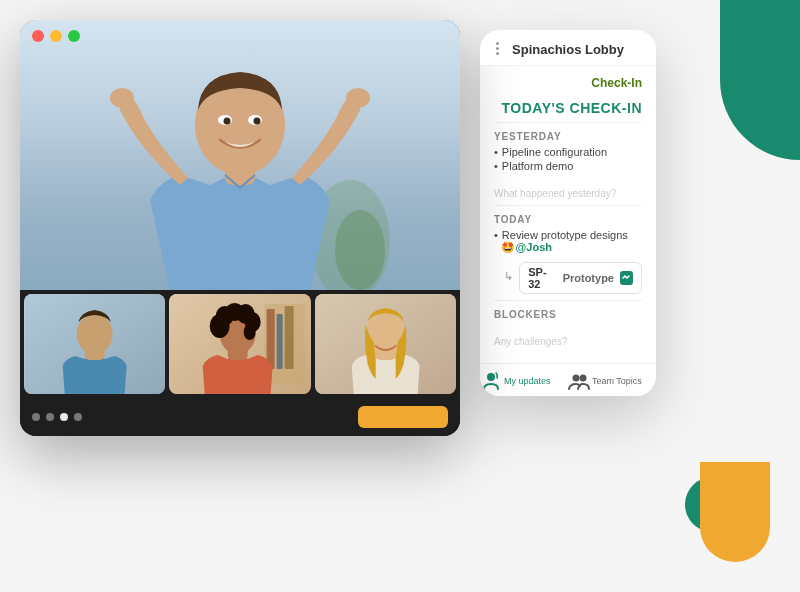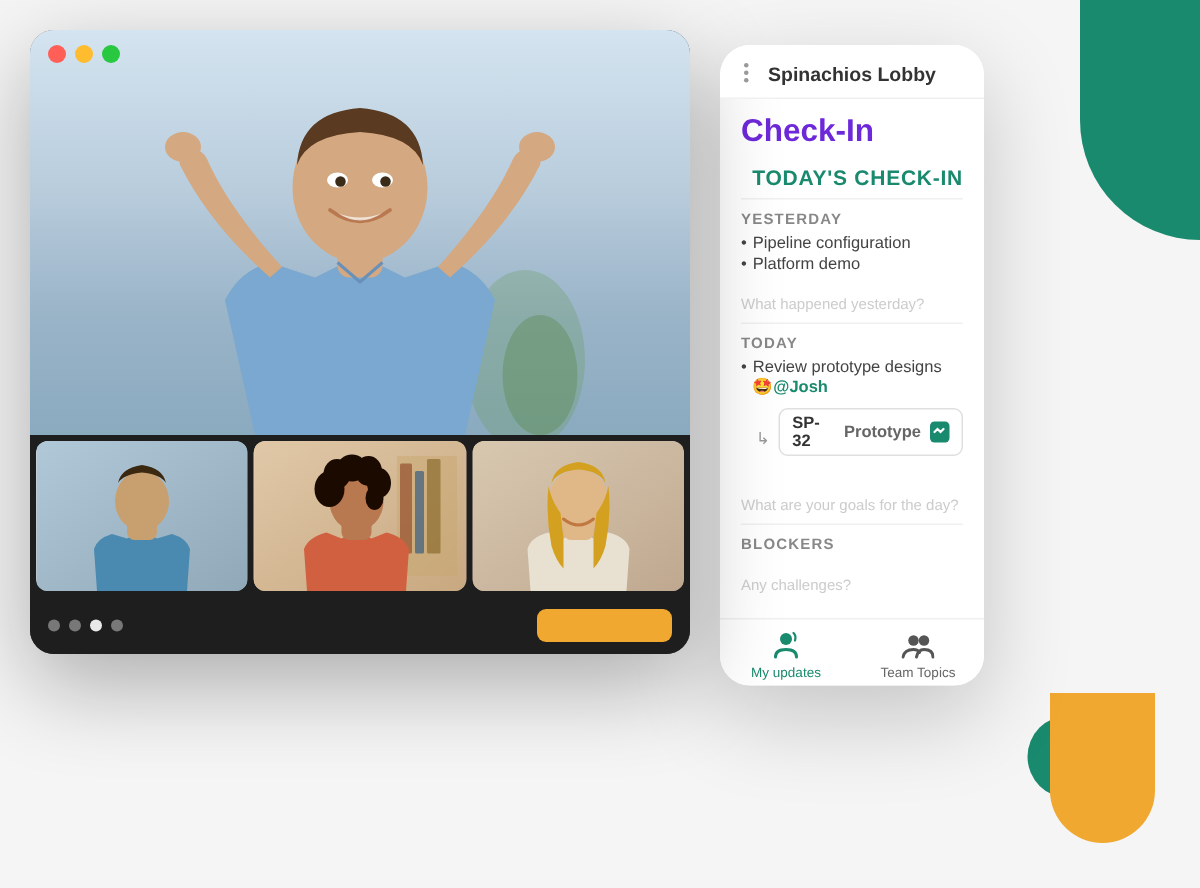--- a/index.html
+++ b/index.html
@@ -202,24 +202,24 @@
       font-size: 14px;
       font-weight: 700;
       color: #1a8a6e;
       letter-spacing: 0.5px;
       margin-bottom: 6px;
       margin-top: 10px;
       text-align: right;
     }
 
     .checkin-title {
-      font-size: 21px;
+      font-size: 12px;
       font-weight: 700;
-      color: #6d28d9;
-      text-align: left;
+      color: #4d7c0f;
+      text-align: right;
       margin-bottom: 8px;
     }
 
     .sub-heading {
       font-size: 10px;
       font-weight: 600;
       color: #888;
       letter-spacing: 0.8px;
       margin-top: 8px;
       margin-bottom: 4px;
@@ -245,21 +245,21 @@
       display: inline-flex;
       align-items: center;
       background: white;
       border: 1px solid #e0e0e0;
       border-radius: 6px;
       padding: 3px 8px;
       font-size: 11px;
       font-weight: 600;
       color: #555;
       margin-top: 4px;
-      margin-bottom: 12px;
+      margin-bottom: 0;
       gap: 6px;
     }
 
     .ticket-icon {
       width: 14px; height: 14px;
       background: #1a8a6e;
       border-radius: 3px;
       display: flex;
       align-items: center;
       justify-content: center;
@@ -282,21 +282,21 @@
     .mobile-nav {
       background: white;
       border-top: 1px solid #f0f0f0;
       display: flex;
       padding: 6px 0 4px;
     }
 
     .nav-item {
       flex: 1;
       display: flex;
-      flex-direction: column;
+      flex-direction: row;
       align-items: center;
       gap: 2px;
       cursor: pointer;
     }
 
     .nav-icon {
       width: 22px; height: 22px;
       display: flex;
       align-items: center;
       justify-content: center;
@@ -504,21 +504,20 @@
         <div class="ticket-chip">
           <span style="font-weight:700; color:#333;">SP-32</span>
           <span style="color:#666;">Prototype</span>
           <div class="ticket-icon">
             <svg width="10" height="10" viewBox="0 0 10 10" fill="none">
               <path d="M2 5 L4 3 L6 5 L8 3" stroke="white" stroke-width="1.5" stroke-linecap="round"></path>
             </svg>
           </div>
         </div>
       </div>
-      <div class="placeholder-text">What are your goals for the day?</div>
 
       <div class="divider"></div>
 
       <div class="sub-heading">BLOCKERS</div>
       <div class="placeholder-text">Any challenges?</div>
     </div>
 
     <div class="mobile-nav">
 
       <div class="nav-item">

